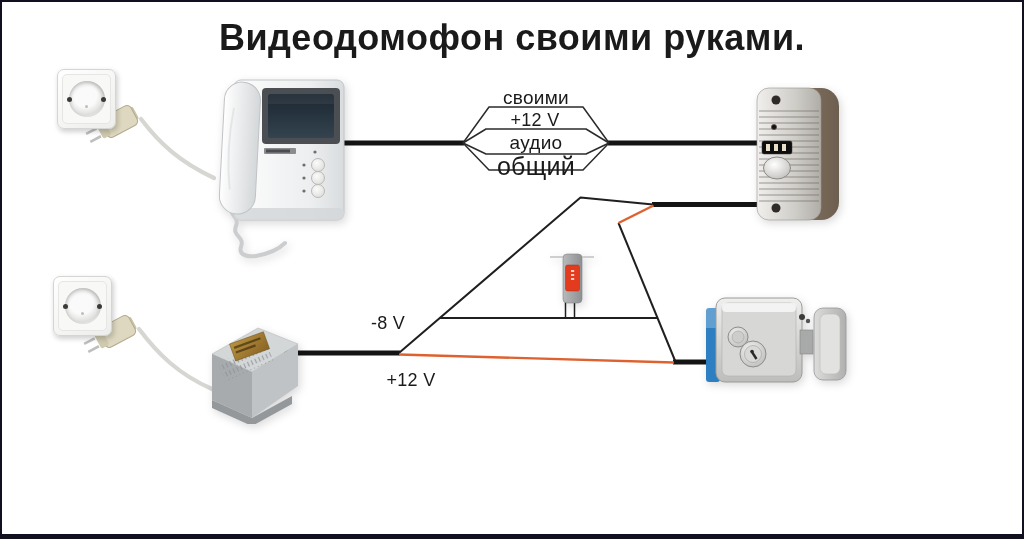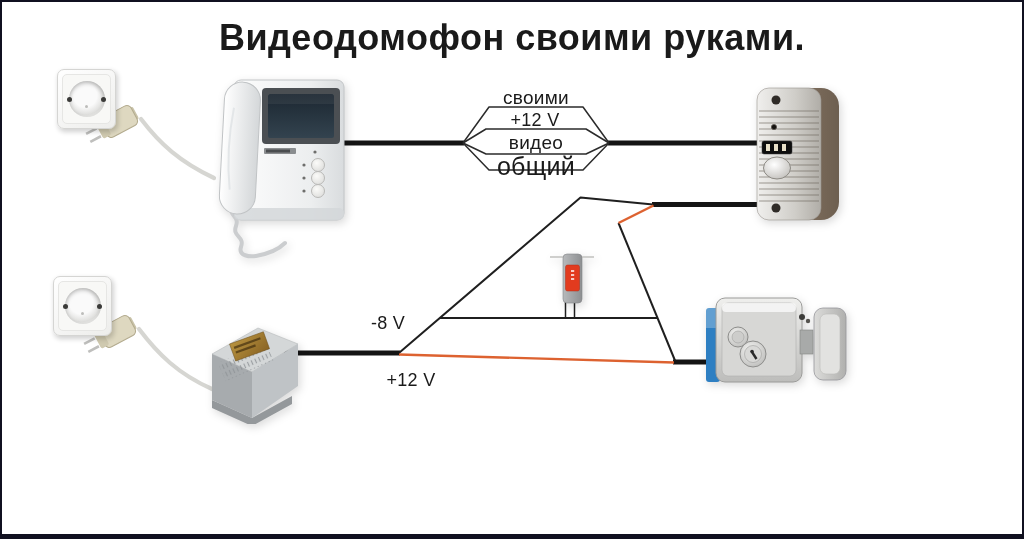--- a/index.html
+++ b/index.html
@@ -284,19 +284,19 @@
       <g fill="rgba(255,255,255,.75)">
         <rect x="24" y="21" width="3.2" height="2"></rect>
         <rect x="24" y="25" width="3.2" height="2"></rect>
         <rect x="24" y="29" width="3.2" height="2"></rect>
       </g>
     </svg>
   </div>
 
   <div class="lbl" style="left:534px;top:86px;font-size:19px;">своими</div>
   <div class="lbl" style="left:533px;top:109px;">+12 V</div>
-  <div class="lbl" style="left:534px;top:131px;font-size:19px;">видео</div>
+  <div class="lbl" style="left:534px;top:131px;font-size:19px;">аудио</div>
   <div class="lbl" style="left:534px;top:152px;font-size:25px;">общий</div>
 
   <div class="lbl" style="left:386px;top:312px;">-8 V</div>
   <div class="lbl" style="left:409px;top:369px;">+12 V</div>
 
 </div>
 
 </body></html>

